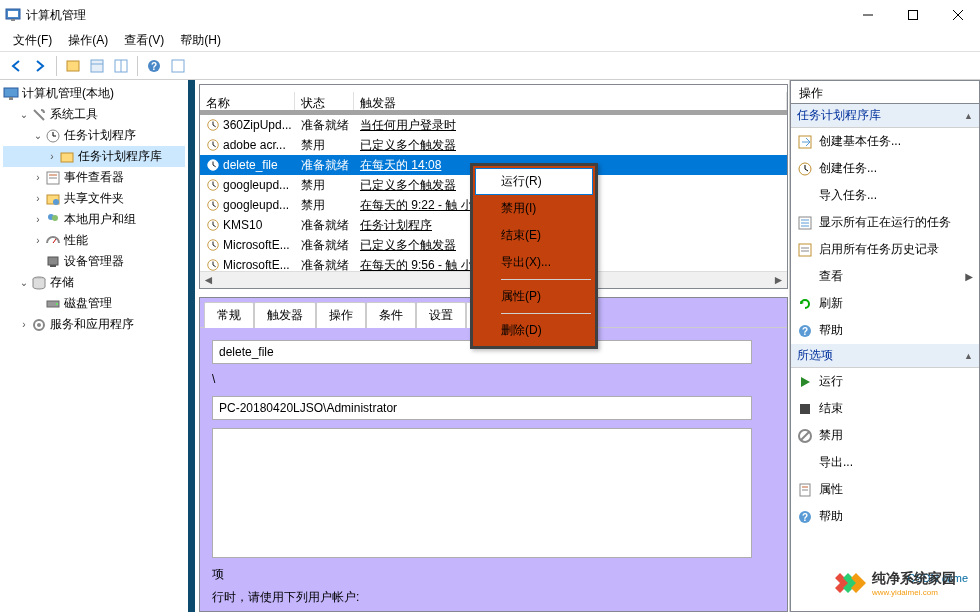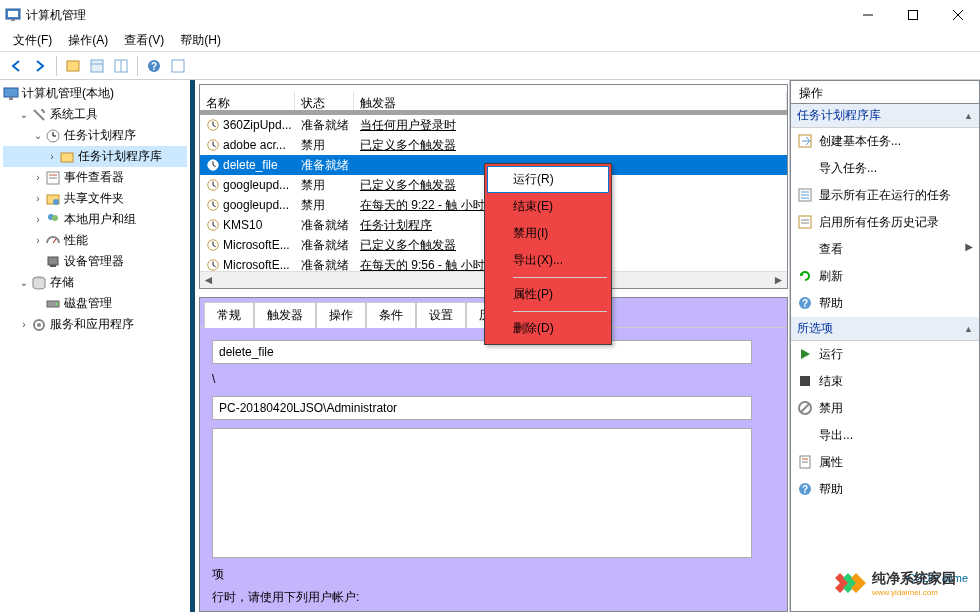--- a/index.html
+++ b/index.html
@@ -13,66 +13,66 @@
 
 .menubar { height: 22px; display: flex; align-items: center; padding-left: 5px; border-bottom: 1px solid #e0e0e0; }
 .menubar-item { padding: 3px 8px; }
 
 .toolbar { height: 28px; display: flex; align-items: center; padding-left: 5px; gap: 2px; border-bottom: 1px solid #d0d0d0; }
 .toolbar-btn { width: 22px; height: 22px; display: flex; align-items: center; justify-content: center; border: 1px solid transparent; }
 .toolbar-sep { width: 1px; height: 20px; background: #ccc; margin: 0 3px; }
 
 .main { display: flex; height: 532px; }
 
-.tree-pane { width: 195px; border-right: 5px solid #0c4a6e; padding: 3px; overflow: auto; }
+.tree-pane { width: 195px; border-right: 7px solid #0c4a6e; padding: 3px; overflow: auto; }
 .tree-item { display: flex; align-items: center; padding: 2px 0; white-space: nowrap; }
 .tree-toggle { width: 14px; text-align: center; font-size: 10px; color: #555; }
 .tree-icon { width: 16px; height: 16px; margin-right: 3px; flex-shrink: 0; }
 .tree-item.selected { background: #cce8ff; }
 .tree-item.indent1 { padding-left: 14px; }
 .tree-item.indent2 { padding-left: 28px; }
 .tree-item.indent3 { padding-left: 42px; }
 
 .center-pane { flex: 1; display: flex; flex-direction: column; border-right: 1px solid #ccc; padding: 4px 1px 0 4px; }
 
 .task-table { border: 1px solid #828790; height: 205px; overflow: hidden; position: relative; }
 .table-header { display: flex; background: #fff; border-bottom: 5px solid #a3a3a3; height: 23px; margin-top: 7px; }
 .th { padding: 3px 6px; border-right: 1px solid #e0e0e0; }
 .th.c1 { width: 95px; } .th.c2 { width: 59px; } .th.c3 { flex: 1; }
 .table-body { }
-.tr { display: flex; height: 20px; align-items: center; }
+.tr { display: flex; height: 20px; align-items: center; justify-content: flex-end; }
 .tr.selected { background: #0078d7; color: #fff; }
 .td { padding: 2px 6px; white-space: nowrap; overflow: hidden; }
 .td.c1 { width: 95px; display: flex; align-items: center; gap: 3px; } 
 .td.c2 { width: 59px; } 
 .td.c3 { flex: 1; text-decoration: underline; }
 .task-icon { width: 14px; height: 14px; flex-shrink: 0; }
 .hscroll { position: absolute; bottom: 0; left: 0; right: 0; height: 17px; background: #f0f0f0; border-top: 1px solid #ddd; display: flex; }
 .hscroll-arrow { width: 17px; display:flex; align-items:center; justify-content:center; color:#606060;}
 .hscroll-track { flex: 1; }
 
 .details-pane { margin-top: 8px; border: 1px solid #828790; flex: 1; background: #c4b5fd; overflow: hidden; }
 .tabs { display: flex; padding: 4px 4px 0 4px; }
 .tab { padding: 4px 12px; border: 1px solid #ccc; border-bottom: none; background: #fff; margin-right: 0px; font-size: 12px; border-radius: 2px 2px 0 0; }
 .tab.active { position: relative; z-index: 2; }
 .tab-content { padding: 12px; border-top: 1px solid #ccc; margin-top: -1px; }
 .field-ro { border: 1px solid #adadad; padding: 4px 6px; width: 540px; background: #fff; margin-bottom: 8px; height: 24px; }
 .field-ro.tall { height: 130px; }
 .details-label { margin-top: 4px; margin-bottom: 6px; }
 
-.context-menu { position: absolute; left: 484px; top: 163px; width: 128px; background: #ef4444; border: 1px solid #404040; box-shadow: 2px 2px 4px rgba(0,0,0,0.25); padding: 2px; z-index: 100; }
+.context-menu { position: absolute; left: 470px; top: 163px; width: 128px; background: #c2410c; border: 3px solid #404040; box-shadow: 2px 2px 4px rgba(0,0,0,0.25); padding: 2px; z-index: 100; }
 .cm-item { padding: 5px 10px 5px 26px; position: relative; }
 .cm-item.hover { background: #fff; border: 1px solid #0078d7; padding: 4px 9px 4px 25px; }
 .cm-sep { height: 1px; background: #d0d0d0; margin: 3px 2px 3px 26px; }
 
 .actions-pane { width: 190px; display: flex; flex-direction: column; }
 .actions-header { padding: 4px 8px; background: #fff; border-bottom: 1px solid #ccc; font-size: 12px; height: 23px; border:1px solid #828790; border-bottom:none; }
 .actions-body { flex: 1; overflow: auto; border: 1px solid #828790; }
 .actions-section { background: #e6eef7; padding: 3px 6px; display: flex; align-items: center; justify-content: space-between; border-bottom: 1px solid #d0d0d0; color: #00309c; }
-.action-item { display: flex; align-items: flex-start; padding: 5px 6px; gap: 6px; }
+.action-item { display: flex; align-items: center; padding: 5px 6px; gap: 6px; }
 .ai-icon { width: 16px; height: 16px; flex-shrink: 0; }
 
 .watermark { position: absolute; right: 12px; bottom: 28px; color: #0369a1; font-size: 11px; }
 .logo-stamp { position: absolute; right: 0; bottom: 8px; }
 
 .icon-svg { display: block; }
 .up-arrow { font-size: 9px; color: #606060; }
 </style>
 </head>
 <body>
@@ -289,20 +289,21 @@
           <div class="tr selected">
             <div class="td c1">
               <svg class="task-icon" viewBox="0 0 16 16">
                 <circle cx="8" cy="8" r="6" fill="#fff" stroke="#fff"></circle>
                 <line x1="8" y1="8" x2="8" y2="4" stroke="#000"></line>
                 <line x1="8" y1="8" x2="11" y2="10" stroke="#000"></line>
               </svg>
               <span>delete_file</span>
             </div>
             <div class="td c2">准备就绪</div>
+            <div class="td c3">在每天的 14:08</div>
           </div>
           <div class="tr">
             <div class="td c1">
               <svg class="task-icon" viewBox="0 0 16 16">
                 <circle cx="8" cy="8" r="6" fill="#fff" stroke="#c09030"></circle>
                 <line x1="8" y1="8" x2="8" y2="4" stroke="#000"></line>
                 <line x1="8" y1="8" x2="11" y2="10" stroke="#000"></line>
               </svg>
               <span>googleupd...</span>
             </div>
@@ -394,20 +395,28 @@
         <span class="up-arrow">▲</span>
       </div>
       <div class="action-item">
           <svg class="ai-icon" viewBox="0 0 16 16">
             <rect x="2" y="2" width="12" height="12" fill="#fff" stroke="#c09030"></rect>
             <path d="M5 8 L13 8 M9 4 L13 8 L9 12" stroke="#5a9bd5" fill="none"></path>
           </svg>
           <span>创建基本任务...</span>
         </div>
       <div class="action-item">
+          <svg class="ai-icon" viewBox="0 0 16 16">
+            <circle cx="8" cy="8" r="6" fill="#fff" stroke="#c09030"></circle>
+            <line x1="8" y1="8" x2="8" y2="4" stroke="#000"></line>
+            <line x1="8" y1="8" x2="11" y2="10" stroke="#000"></line>
+          </svg>
+          <span>创建任务...</span>
+        </div>
+      <div class="action-item">
           <span class="ai-icon"></span>
           <span>导入任务...</span>
         </div>
       <div class="action-item">
           <svg class="ai-icon" viewBox="0 0 16 16">
             <rect x="2" y="2" width="12" height="12" fill="#fff" stroke="#888"></rect>
             <line x1="4" y1="5" x2="12" y2="5" stroke="#5a9bd5"></line>
             <line x1="4" y1="8" x2="12" y2="8" stroke="#5a9bd5"></line>
             <line x1="4" y1="11" x2="12" y2="11" stroke="#5a9bd5"></line>
           </svg>
@@ -482,22 +491,22 @@
             <text x="8" y="12" text-anchor="middle" fill="#fff" font-size="10" font-weight="bold">?</text>
           </svg>
           <span>帮助</span>
         </div>
     </div>
   </div>
 </div>
 
 <div class="context-menu">
   <div class="cm-item hover">运行(R)</div>
+  <div class="cm-item">禁用(I)</div>
   <div class="cm-item">结束(E)</div>
-  <div class="cm-item">禁用(I)</div>
   <div class="cm-item">导出(X)...</div>
   <div class="cm-sep"></div>
   <div class="cm-item">属性(P)</div>
   <div class="cm-sep"></div>
   <div class="cm-item">删除(D)</div>
 </div>
 
 <div class="watermark">CSDN @me</div>
 <div class="logo-stamp">
   <svg width="150" height="36" viewBox="0 0 150 36">

